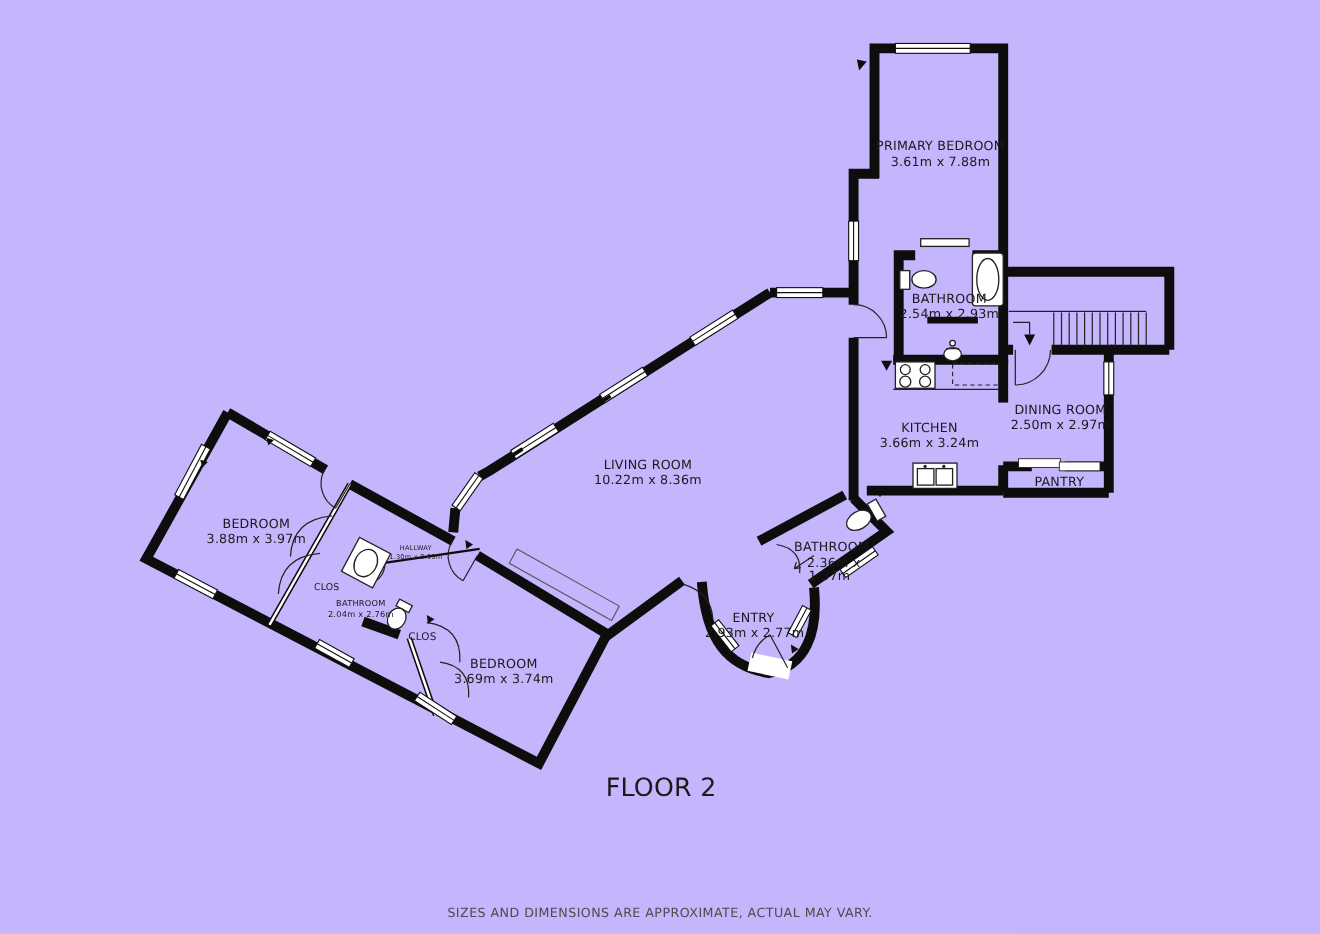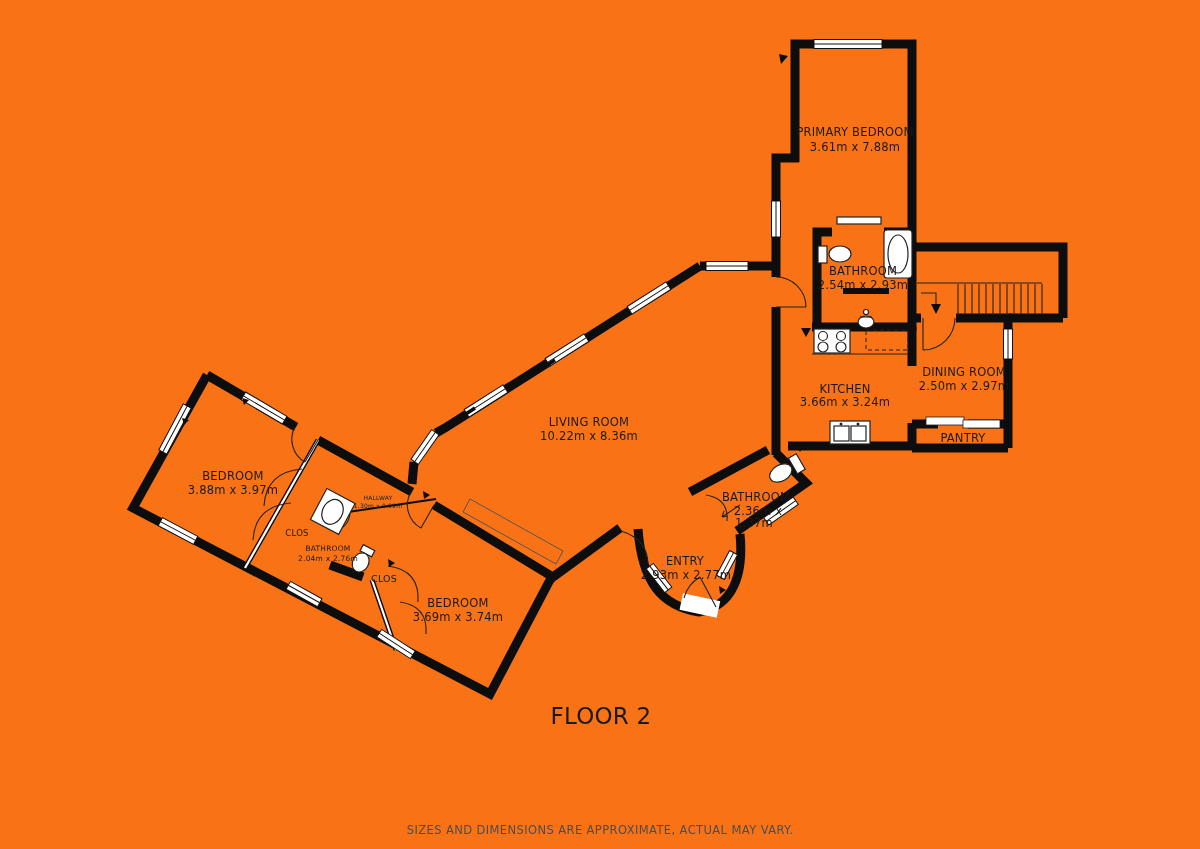--- a/index.html
+++ b/index.html
@@ -1,16 +1,16 @@
 <!DOCTYPE html>
 <html><head>
 <meta charset="utf-8">
 <style>
   html,body{margin:0;padding:0;background:#fff;}
-  .stage{position:relative;width:1200px;height:849px;background:#f97316;overflow:hidden;}
+  .stage{position:relative;width:1200px;height:849px;background:#c4b5fd;overflow:hidden;}
   svg{position:absolute;left:0;top:0;}
   text{font-family:"DejaVu Sans","Liberation Sans",sans-serif;fill:#1a1a1a;letter-spacing:.2px;}
   .lbl{font-size:11.5px;}
   .sm{font-size:7.5px;}
   .xs{font-size:6px;}
   .clos{font-size:8.5px;}
   .clos2{font-size:9.5px;}
   .title{font-size:23px;}
   .foot{font-size:11.5px;fill:#4d4d4d;letter-spacing:.4px;}
   .w9{stroke:#0d0d0d;stroke-width:9;fill:none;stroke-linecap:butt;}

